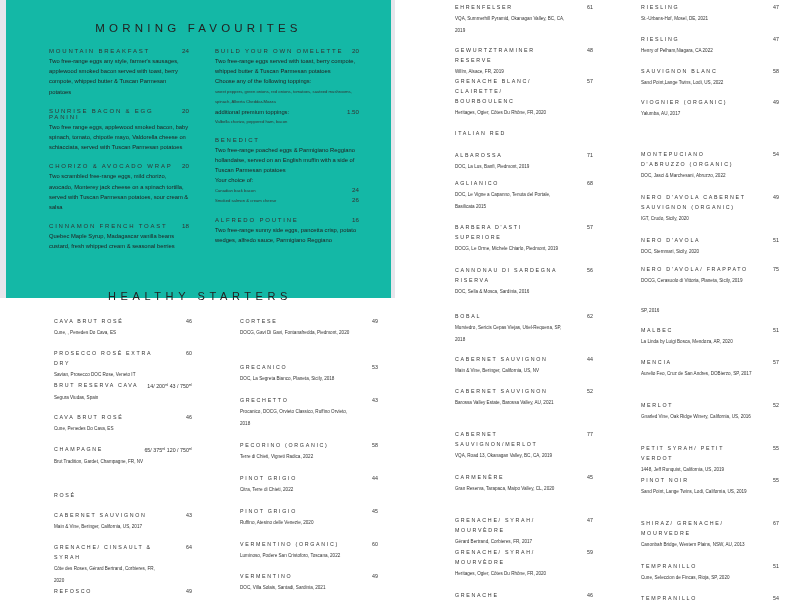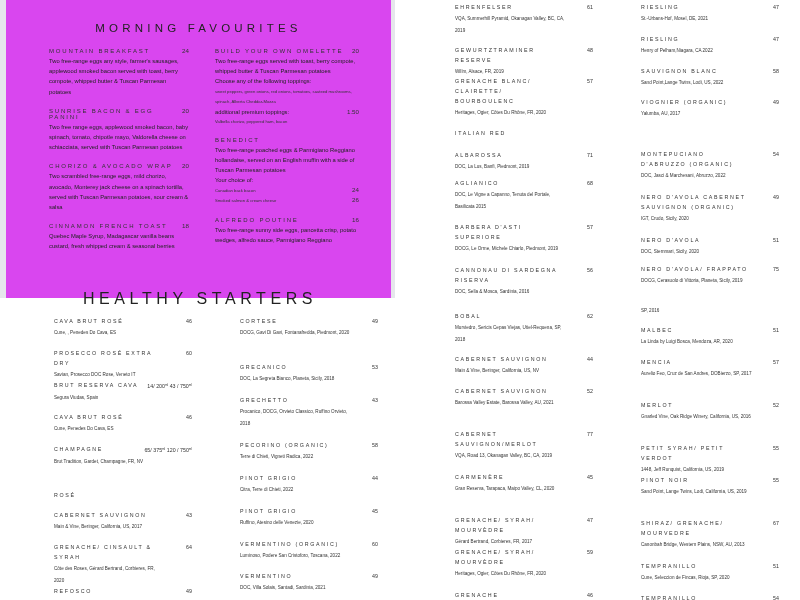--- a/index.html
+++ b/index.html
@@ -1,38 +1,38 @@
 <!DOCTYPE html>
 <html><head>
 <meta charset="utf-8">
 <style>
   * { box-sizing: border-box; margin: 0; padding: 0; }
   html, body { width: 800px; height: 600px; overflow: hidden; background: #ffffff; }
   body { position: relative; font-family: "Liberation Sans", "DejaVu Sans", sans-serif; color: #2b2b2b; }
 
   
   .frame { position: absolute; left: 0; top: 0; width: 395px; height: 298px; background: #e6e6ec; }
-  .frame-inner { position: absolute; left: 6px; top: 0; width: 385px; height: 298px; background: #d946ef; }
+  .frame-inner { position: absolute; left: 6px; top: 0; width: 385px; height: 298px; background: #14b8a6; }
   .mf-title { position: absolute; left: 0; top: 22px; width: 385px; text-align: center;
               font-size: 11.5px; letter-spacing: 4.2px; color: #222; }
   .mf-col { position: absolute; top: 47px; width: 140px; }
   .mf-col.left { left: 43px; }
   .mf-col.right { left: 209px; width: 144px; }
   .mf-item { margin-bottom: 10px; }
   .mf-head { display: flex; justify-content: space-between; align-items: baseline; }
   .mf-name { font-size: 6px; letter-spacing: 1.8px; color: #333; text-transform: uppercase; }
   .mf-price { font-size: 6.2px; color: #333; }
   .mf-desc { font-size: 5.8px; line-height: 10.2px; color: #222; margin-top: 2px; }
   .mf-small { font-size: 4.2px; line-height: 10px; color: #333; }
   .mf-row { display: flex; justify-content: space-between; align-items: baseline; }
   .mf-row .mf-price { font-size: 6.2px; }
 
   
   .hs-title { position: absolute; left: 0; top: 290px; width: 400px; text-align: center;
-              font-size: 16px; letter-spacing: 4.6px; color: #222; }
+              font-size: 11px; letter-spacing: 4.6px; color: #222; }
   .hs-col { position: absolute; top: 316px; }
   .hs-col.left { left: 54px; width: 138px; }
   .hs-col.right { left: 240px; width: 138px; }
 
   
   .wl-col { position: absolute; top: 2px; }
   .wl-col.left { left: 455px; width: 138px; }
   .wl-col.right { left: 641px; width: 138px; }
 
   

